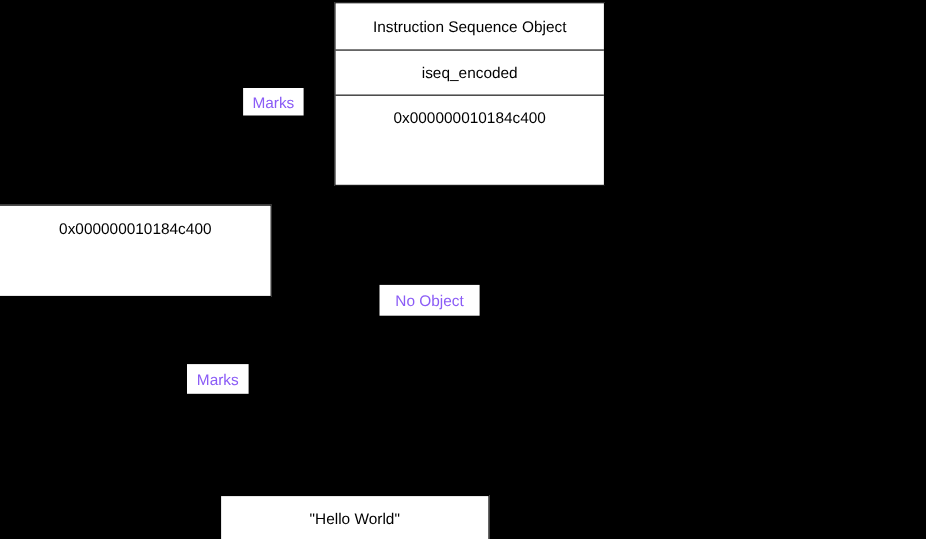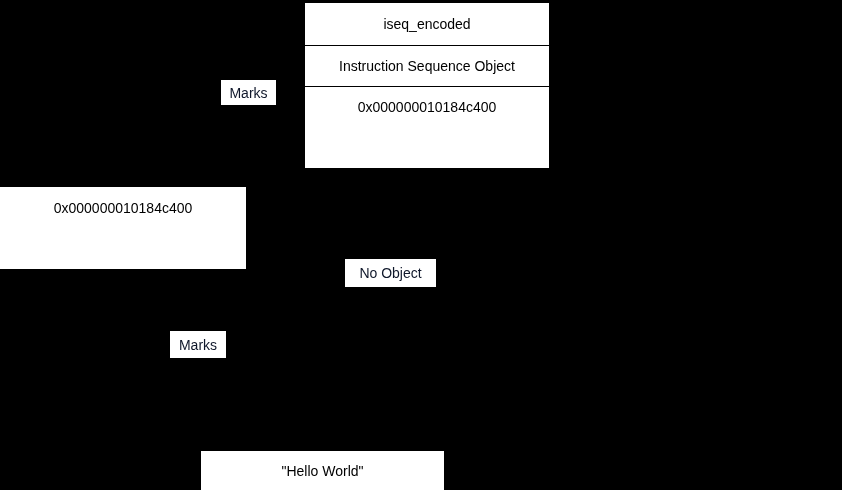--- a/index.html
+++ b/index.html
@@ -63,21 +63,21 @@
     top: 450px;
     width: 245px;
     height: 41px;
   }
   #string-node .row { height: 39px; }
 
   
   .edge-label {
     position: absolute;
     background: #ffffff;
-    color: #0f172a;
+    color: #8b5cf6;
     font-size: 14px;
     line-height: 1;
     display: flex;
     align-items: center;
     justify-content: center;
     white-space: nowrap;
     padding: 0 4px;
     box-sizing: border-box;
   }
   #label-marks-top     { left: 221px; top: 80px;  width: 55px; height: 25px; }
@@ -107,22 +107,22 @@
     </defs>
 
     <path d="M 427 168 L 427 450" stroke="#000000" stroke-width="1" fill="none" marker-end="url(#arrow)"></path>
 
     <path d="M 304 147 L 123 147 L 123 186" stroke="#000000" stroke-width="1" fill="none" marker-end="url(#arrow)"></path>
 
     <path d="M 123 270 L 123 470 L 200 470" stroke="#000000" stroke-width="1" fill="none" marker-end="url(#arrow)"></path>
   </svg>
 
   <div class="node" id="iseq-node">
+    <div class="row">Instruction Sequence Object</div>
     <div class="row">iseq_encoded</div>
-    <div class="row">Instruction Sequence Object</div>
     <div class="row">0x000000010184c400</div>
   </div>
 
   <div class="node" id="markary-node">
     <div class="row">0x000000010184c400</div>
   </div>
 
   <div class="node" id="string-node">
     <div class="row">"Hello World"</div>
   </div>

